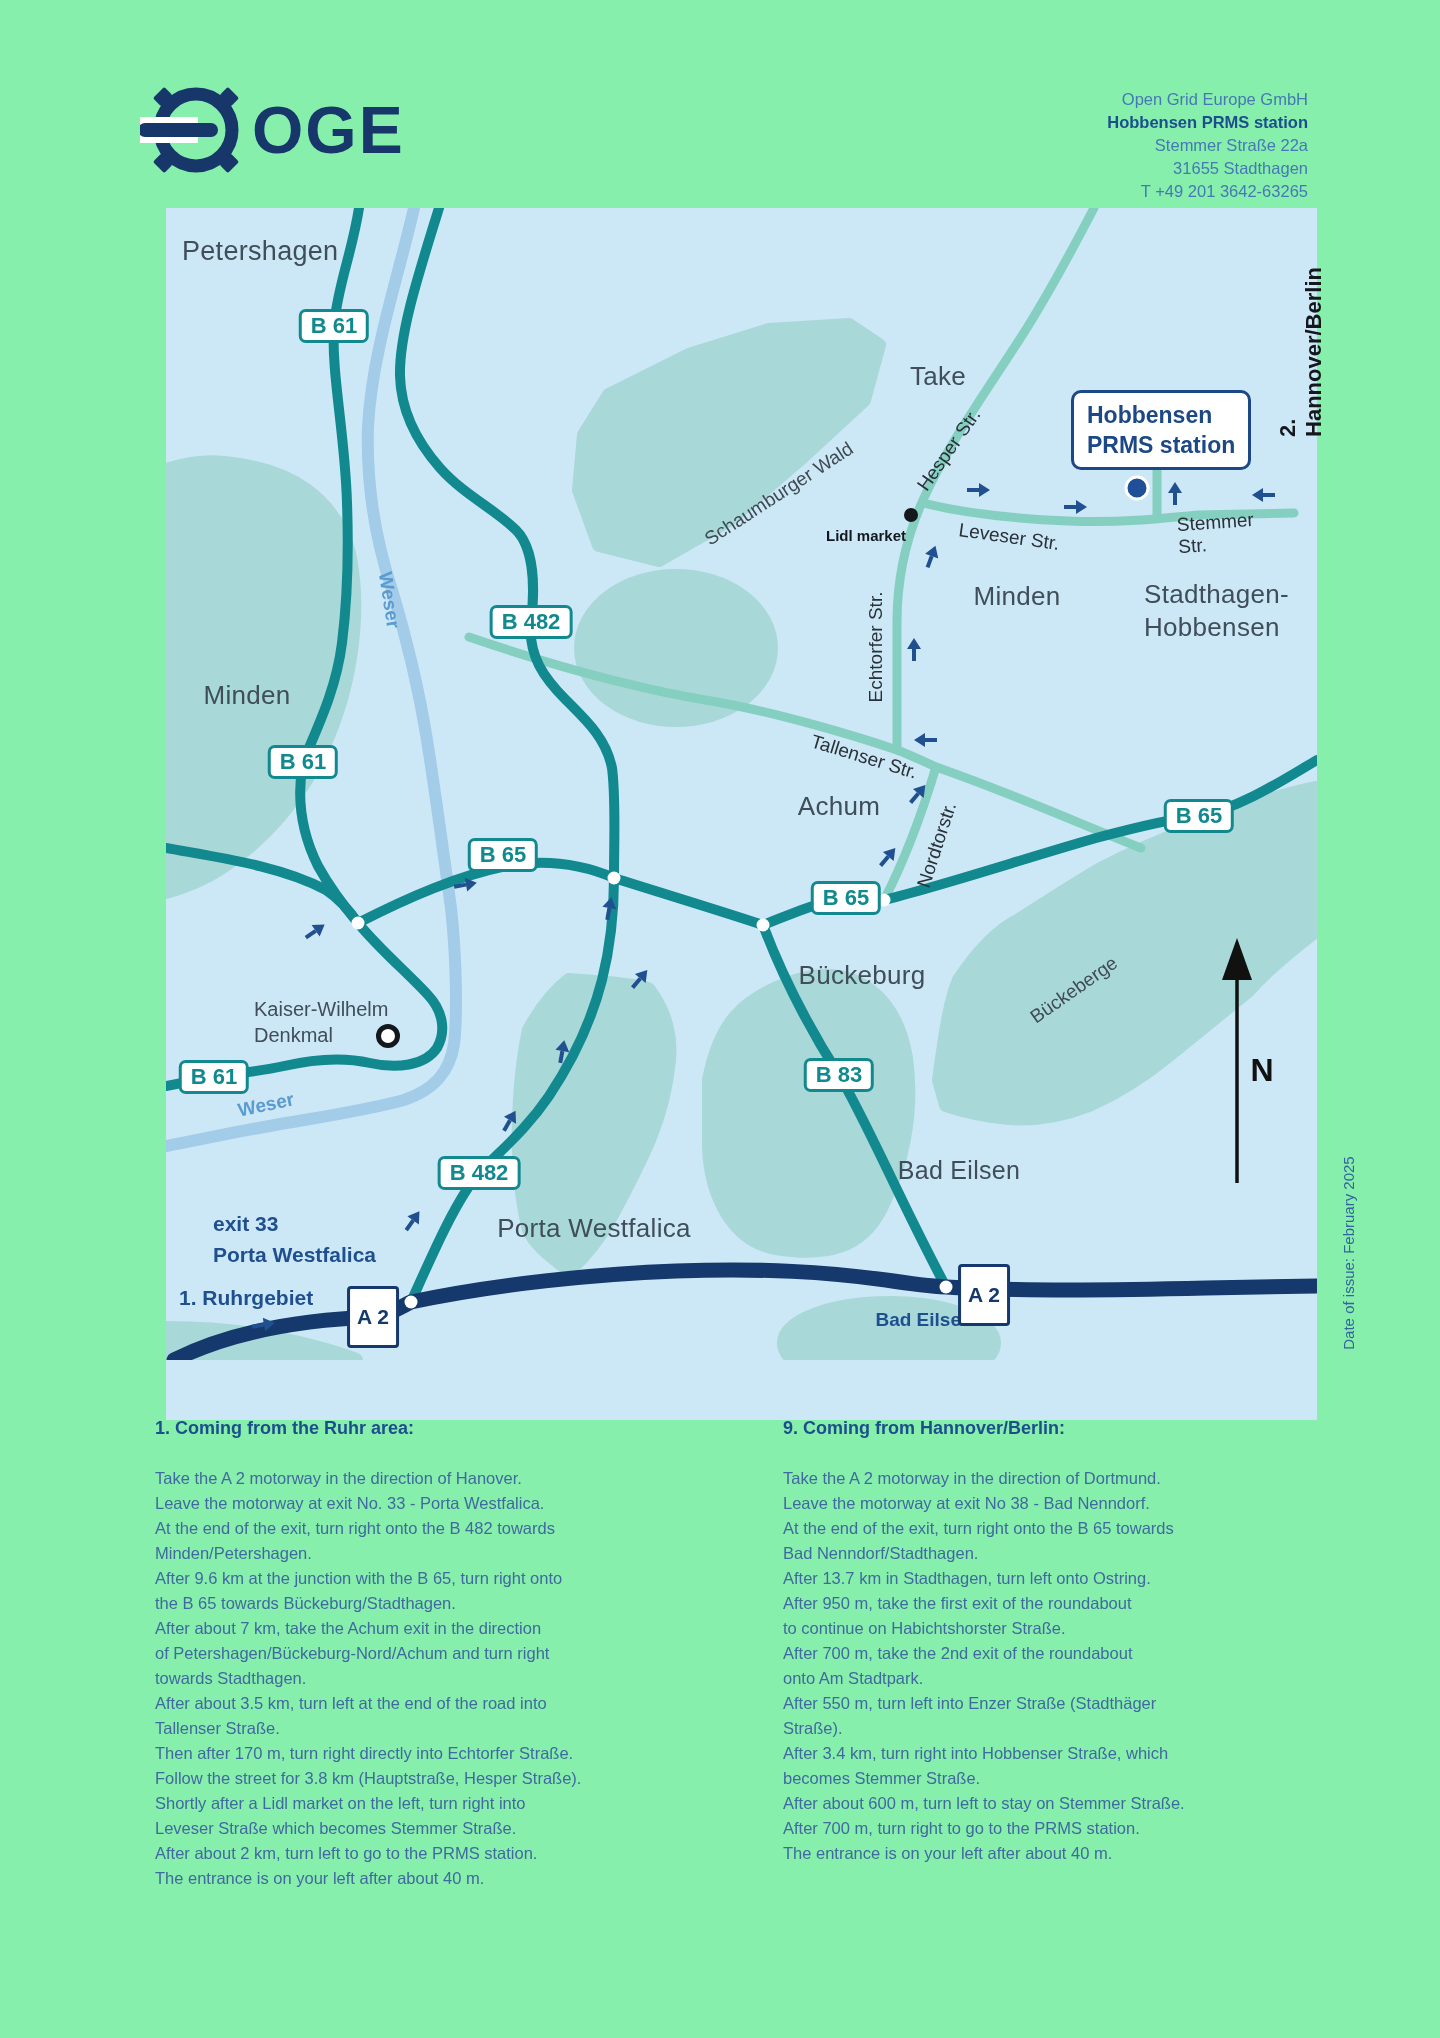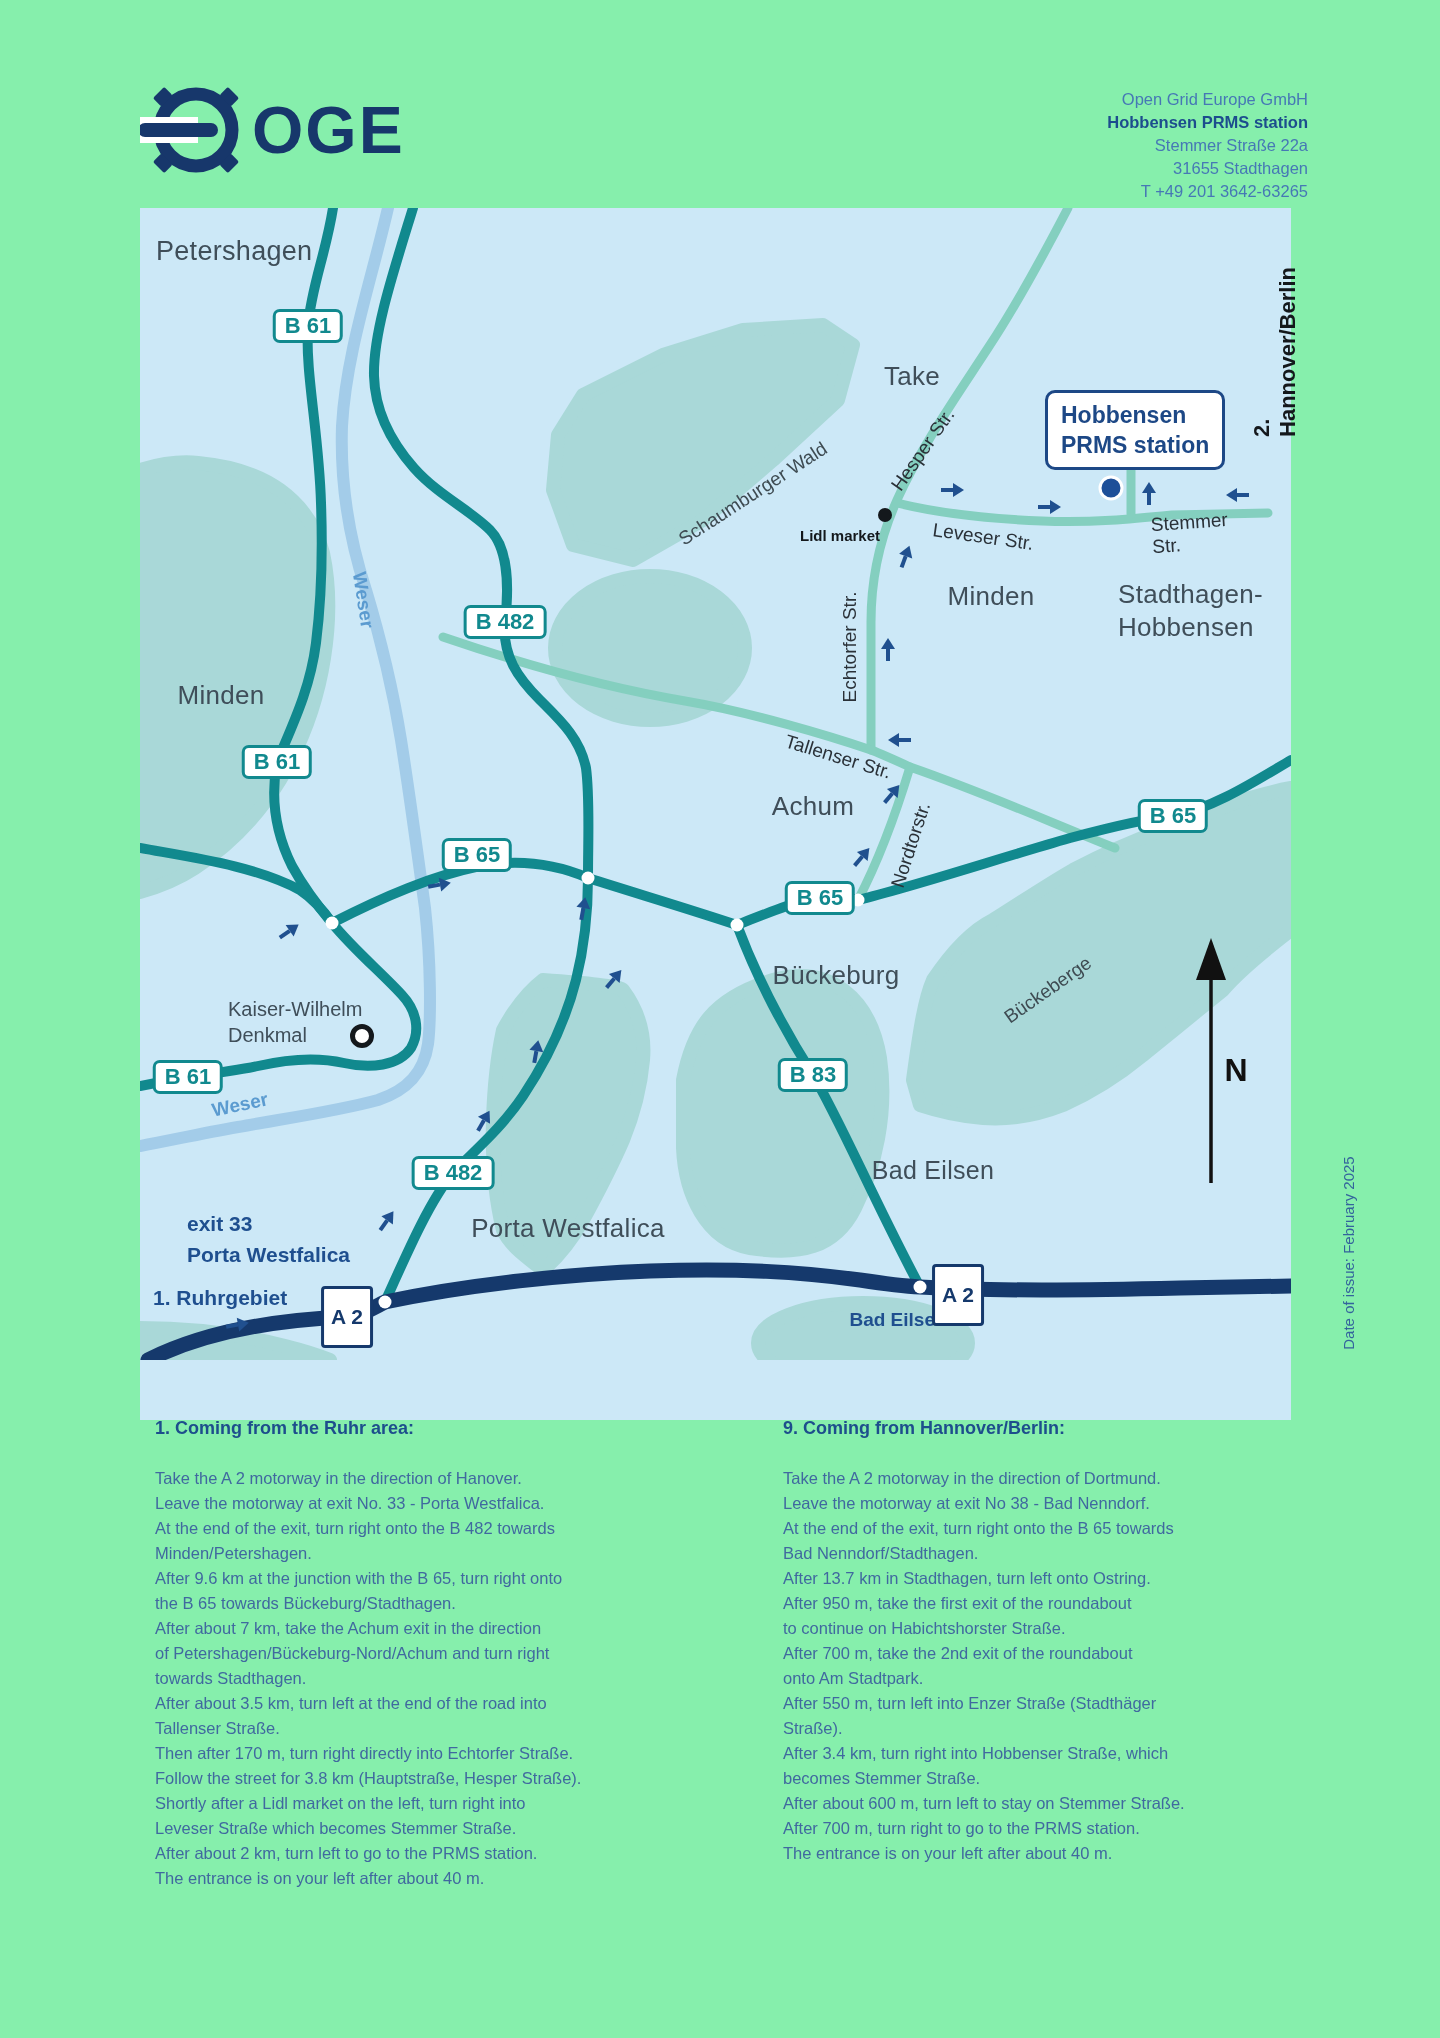--- a/index.html
+++ b/index.html
@@ -6,21 +6,21 @@
   body{font-family:"Liberation Sans", sans-serif;}
   .page{position:relative;width:1440px;height:2038px;background:#86efac;overflow:hidden;}
 
   
   .logo{position:absolute;left:140px;top:80px;width:330px;height:100px;}
   .address{position:absolute;right:132px;top:88px;text-align:right;
            font-size:16.5px;line-height:23px;color:#4678b5;}
   .address .addr-bold{font-weight:bold;color:#1c4d8d;}
 
   
-  .map{position:absolute;left:140px;top:208px;width:1151px;height:1212px;background:#cce8f7;}
+  .map{position:absolute;left:166px;top:208px;width:1151px;height:1212px;background:#cce8f7;}
   .map svg.base{position:absolute;left:0;top:0;}
   .m-label{position:absolute;white-space:pre-line;}
   .town{font-size:26px;color:#3f4e59;letter-spacing:.3px;}
   .town-sm{font-size:20px;color:#3f4e59;line-height:26px;}
   .street{font-size:19px;color:#2a3138;font-weight:500;}
   .feature{font-size:19px;color:#3e4b52;font-weight:500;}
   .water-label{font-size:19px;color:#5b9bd0;font-weight:bold;}
   .navy{color:#1f4f8f;font-weight:bold;}
   .blackbold{color:#14181c;font-weight:bold;}
   .ctr{transform:translate(-50%,-50%);}

